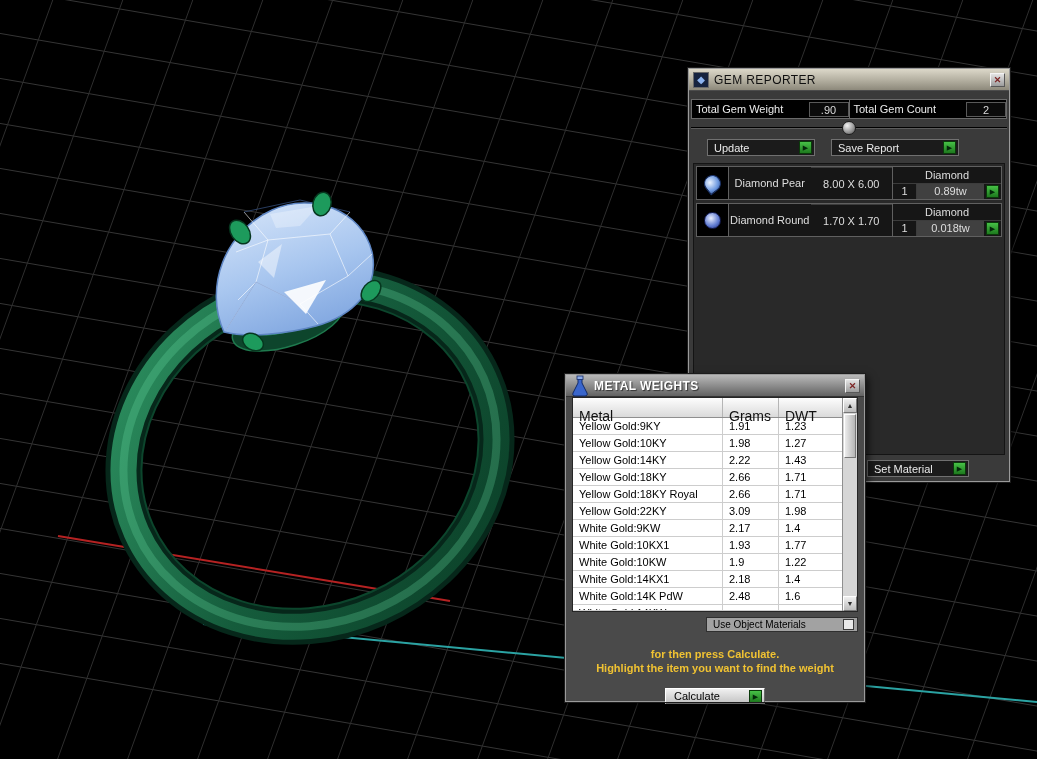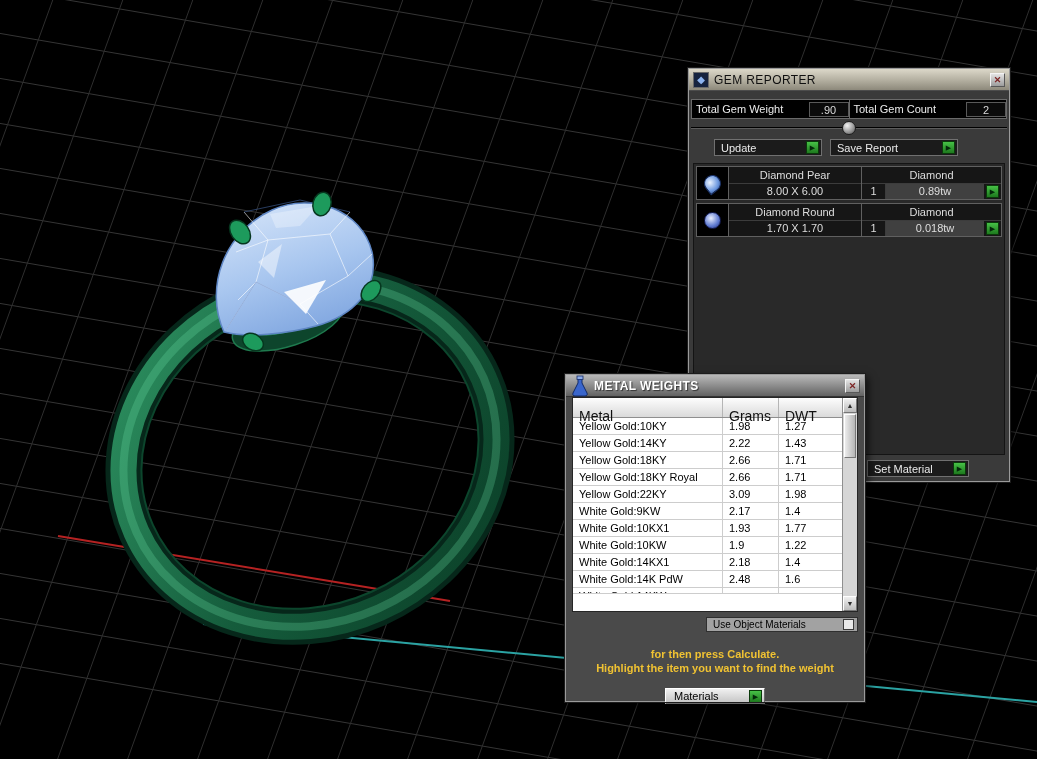--- a/index.html
+++ b/index.html
@@ -34,32 +34,32 @@
   .gr-stat .val{margin-left:auto;margin-right:0;width:40px;height:15px;background:#0b0b0b;
     border:1px solid #5a5a5a;color:#d9d9d9;font-size:11px;text-align:center;line-height:14px}
   .gr-knob{position:relative;height:18px;margin:0 2px}
   .gr-knob::before{content:"";position:absolute;left:0;right:0;top:8px;
     border-top:1px solid #000;border-bottom:1px solid #5c5c5c}
   .knob{position:absolute;left:50%;top:2px;margin-left:-7px;width:14px;height:14px;border-radius:50%;
     background:radial-gradient(circle at 35% 30%,#f2f2f2,#8a8a8a 65%,#484848);border:1px solid #1e1e1e;cursor:pointer}
   .dbtn{display:flex;align-items:center;height:17px;background:#1b1b1b;border:1px solid #707070;
     color:#eaeaea;font-size:11px;padding-left:6px;padding-right:2px;cursor:pointer}
   .dbtn .garr{margin-left:auto}
-  .gr-buttons{display:flex;gap:8px;margin:2px 25px 0}
+  .gr-buttons{display:flex;gap:16px;margin:2px 18px 0}
   .btn-update{width:108px}
   .btn-save{width:128px}
   .gr-list{margin:7px 4px 0;height:292px;background:#292929;border:1px solid #141414;padding:2px}
   .gem-row{display:flex;height:34px;background:#161616;border:1px solid #606060;margin-bottom:3px}
   .gthumb{width:32px;border-right:1px solid #606060;background:#000;
     display:flex;align-items:center;justify-content:center}
   .gem-pear{width:17px;height:17px;background:radial-gradient(circle at 40% 35%,#eaf3ff,#6f9ae0 60%,#29498a);
     border-radius:60% 60% 60% 6%;transform:rotate(-38deg);border:1px solid #1b336a}
   .gem-round{width:17px;height:17px;background:radial-gradient(circle at 40% 35%,#e9efff,#5c78d0 60%,#1e2a6a);
     border-radius:50%;border:1px solid #161e56}
-  .gcol-name{width:133px;display:flex;flex-direction:column;border-right:1px solid #606060}
+  .gcol-name{width:164px;display:flex;flex-direction:row;border-right:1px solid #606060}
   .gcol-name>div{flex:1;display:flex;align-items:center;justify-content:center;font-size:11px;color:#dedede}
   .gcol-name>div:last-child{border-top:1px solid #3c3c3c}
   .gcol-right{flex:1;display:flex;flex-direction:column}
   .gmat{flex:1;display:flex;align-items:center;justify-content:center;font-size:11px;color:#dedede;
     border-bottom:1px solid #3c3c3c}
   .gbot{flex:1;display:flex;align-items:center}
   .gcount{width:24px;height:100%;line-height:15px;text-align:center;color:#dedede;font-size:11px;
     border-right:1px solid #3c3c3c}
   .gweight{flex:1;height:100%;line-height:15px;text-align:center;color:#dedede;font-size:11px;background:#404040}
   .gbot .garr{margin:0 2px}
@@ -258,20 +258,25 @@
 
 
     <div class="mw-tablewrap">
       <div class="mw-header">
         <div class="mh metal">Metal</div>
         <div class="mh grams">Grams</div>
         <div class="mh dwt">DWT</div>
       </div>
       <div class="mw-body">
         <div class="mrow">
+          <div class="mc metal">Yellow Gold:9KY</div>
+          <div class="mc grams">1.91</div>
+          <div class="mc dwt">1.23</div>
+        </div>
+        <div class="mrow">
           <div class="mc metal">Yellow Gold:10KY</div>
           <div class="mc grams">1.98</div>
           <div class="mc dwt">1.27</div>
         </div>
         <div class="mrow">
           <div class="mc metal">Yellow Gold:14KY</div>
           <div class="mc grams">2.22</div>
           <div class="mc dwt">1.43</div>
         </div>
         <div class="mrow">
@@ -331,18 +336,18 @@
       <span>Use Object Materials</span>
       <span class="cb"></span>
     </div>
 
     <div class="mw-hint">
       <div>for then press Calculate.</div>
       <div>Highlight the item you want to find the weight</div>
     </div>
 
     <div class="btn-calc">
-      <span>Materials</span>
+      <span>Calculate</span>
       <span class="garr">▶</span>
     </div>
   </div>
 
 </div>
 
 </body></html>

